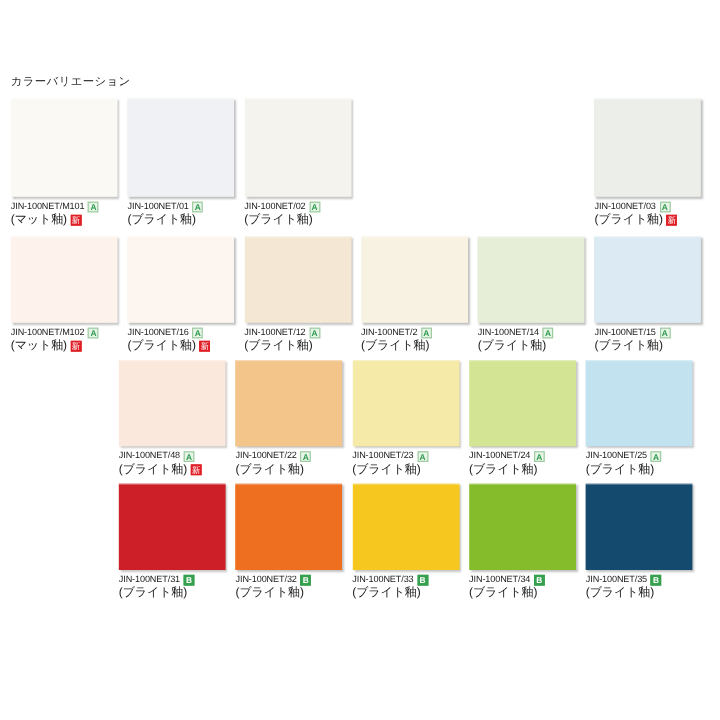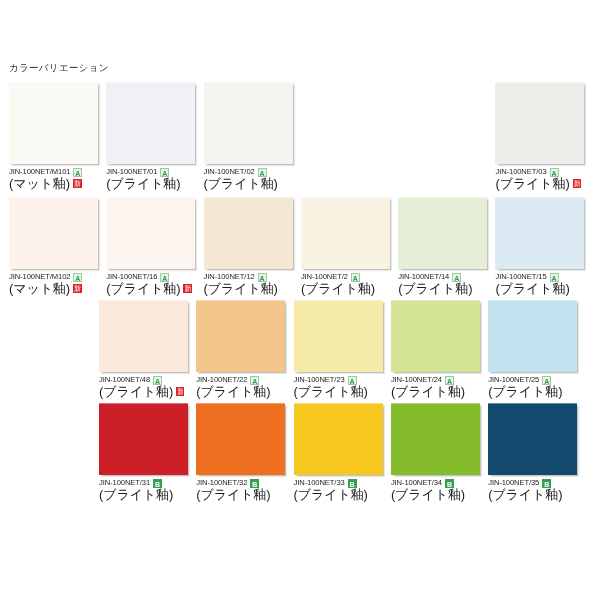--- a/index.html
+++ b/index.html
@@ -70,21 +70,21 @@
     align-items: center;
     white-space: nowrap;
     height: 11px;
   }
   .code {
     font-size: 7.6px;
     color: #1b1b1b;
     letter-spacing: -0.1px;
   }
   .finish {
-    font-size: 13px;
+    font-size: 10px;
     color: #1b1b1b;
     letter-spacing: -0.1px;
   }
   .badge-grade {
     display: inline-block;
     margin-left: 3px;
     width: 9px;
     height: 9px;
     line-height: 9px;
     text-align: center;

